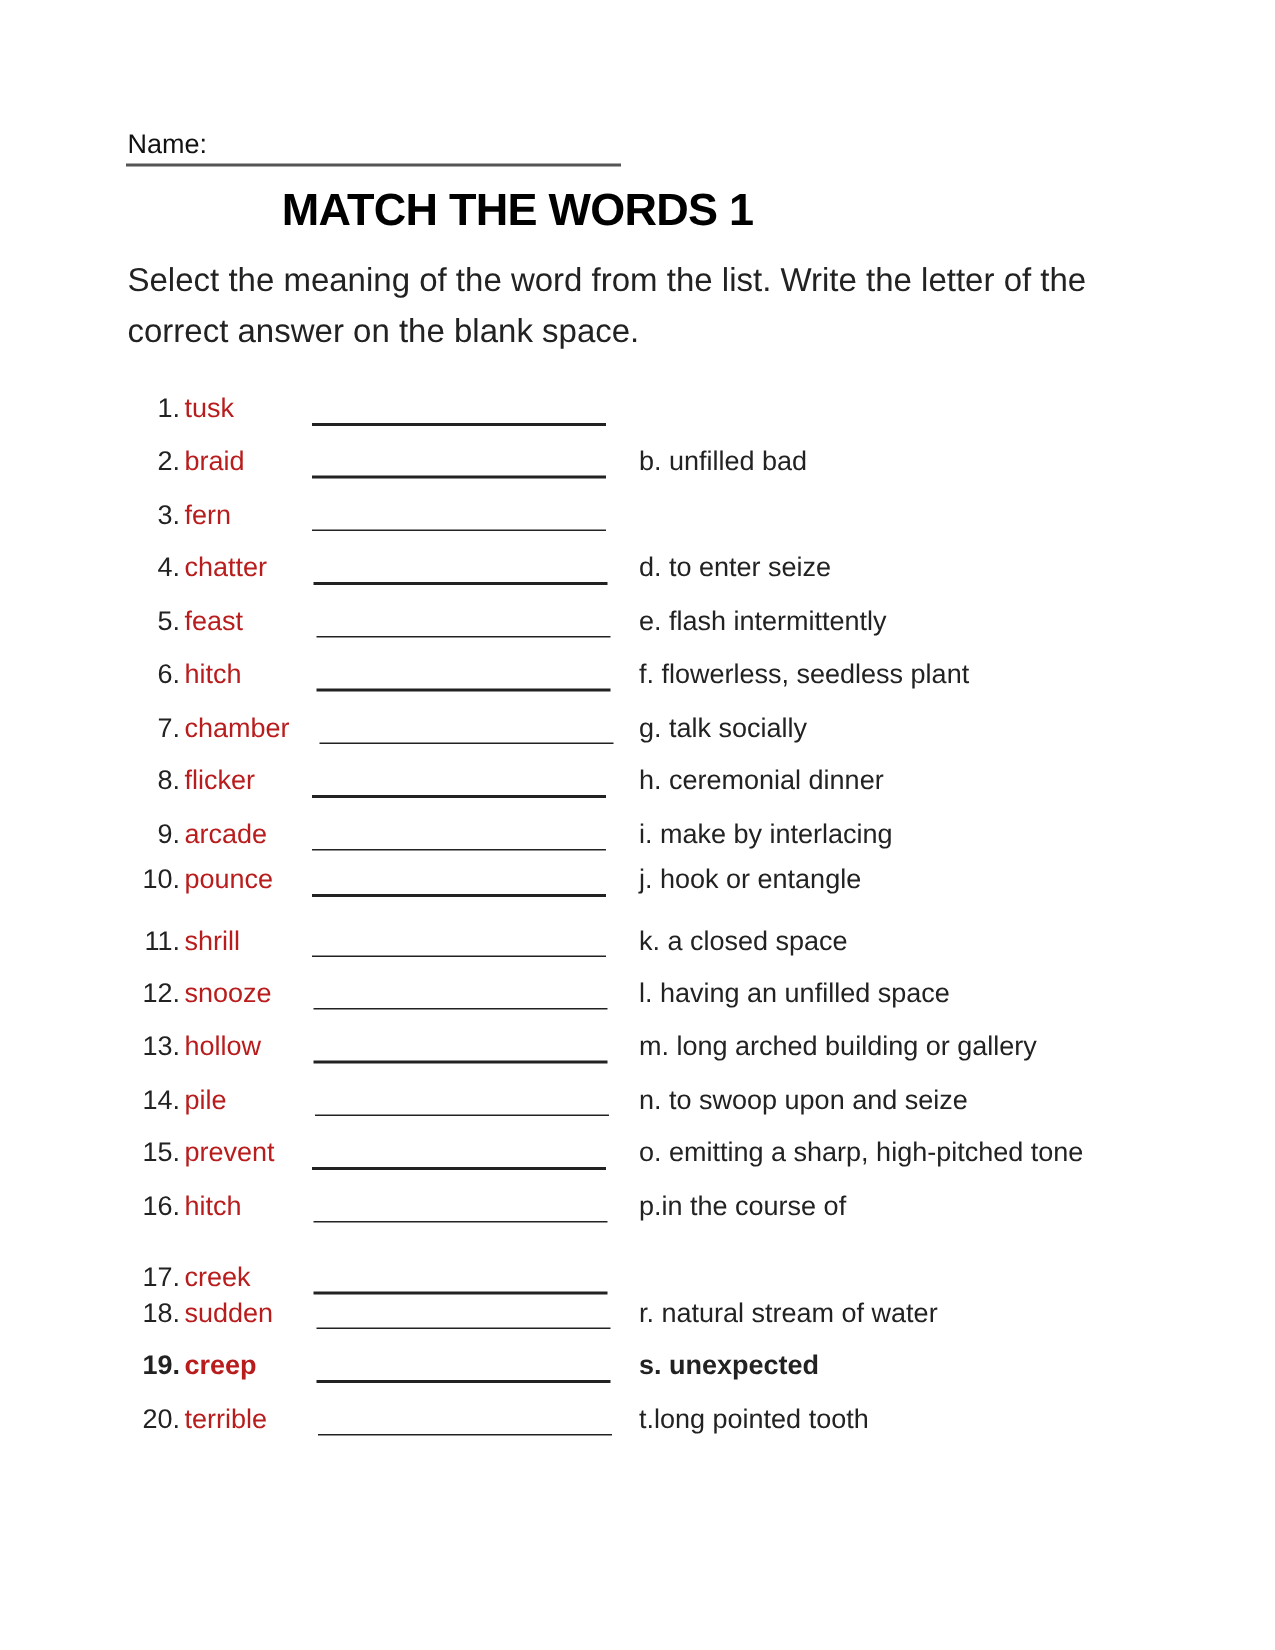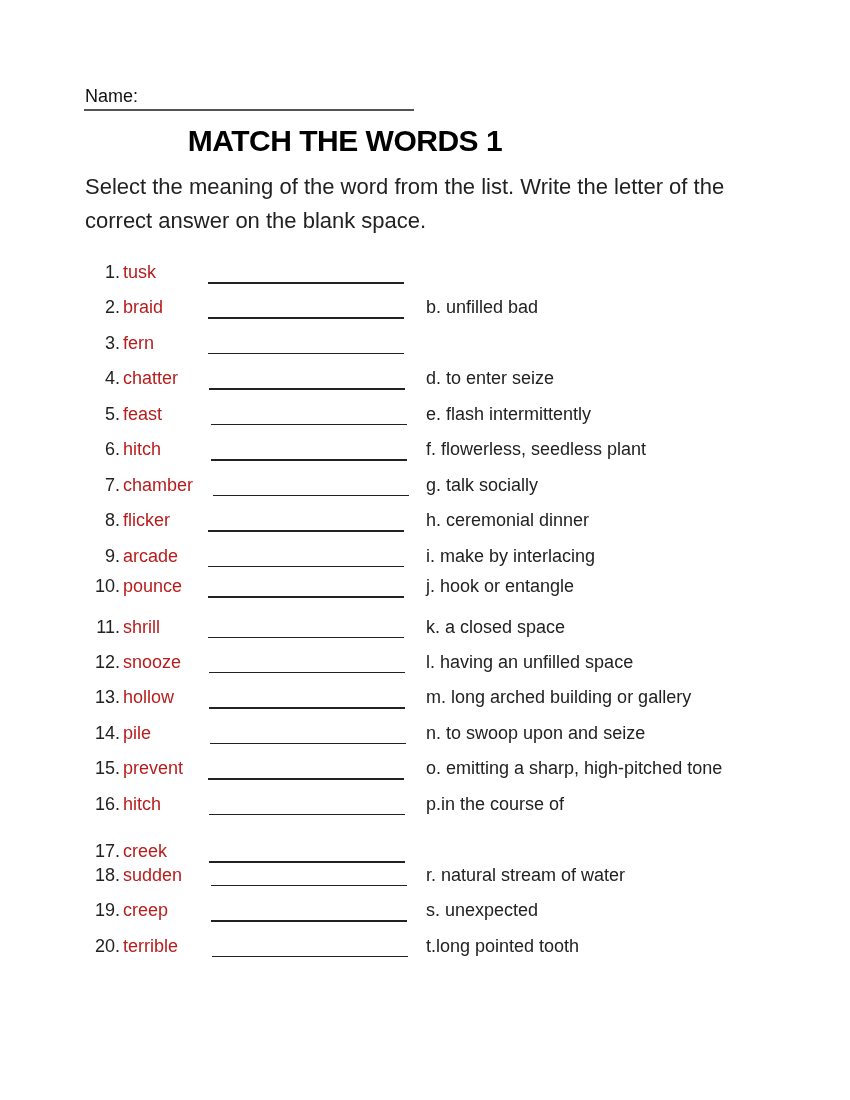--- a/index.html
+++ b/index.html
@@ -200,21 +200,21 @@
         <span class="num">17.</span>
         <span class="word">creek</span>
         <div class="blank" style="left: 209px;"></div>
       </div>
       <div class="row" style="top: 864.65px;">
         <span class="num">18.</span>
         <span class="word">sudden</span>
         <div class="blank" style="left: 211px;"></div>
         <span class="definition">r. natural stream of water</span>
       </div>
-      <div class="row" style="top: 900.1px;">
+      <div class="row" style="top: 900.1px; font-weight: bold;">
         <span class="num">19.</span>
         <span class="word">creep</span>
         <div class="blank" style="left: 211px;"></div>
         <span class="definition">s. unexpected</span>
       </div>
       <div class="row" style="top: 935.55px;">
         <span class="num">20.</span>
         <span class="word">terrible</span>
         <div class="blank" style="left: 212px;"></div>
         <span class="definition"> t.long pointed tooth</span>

